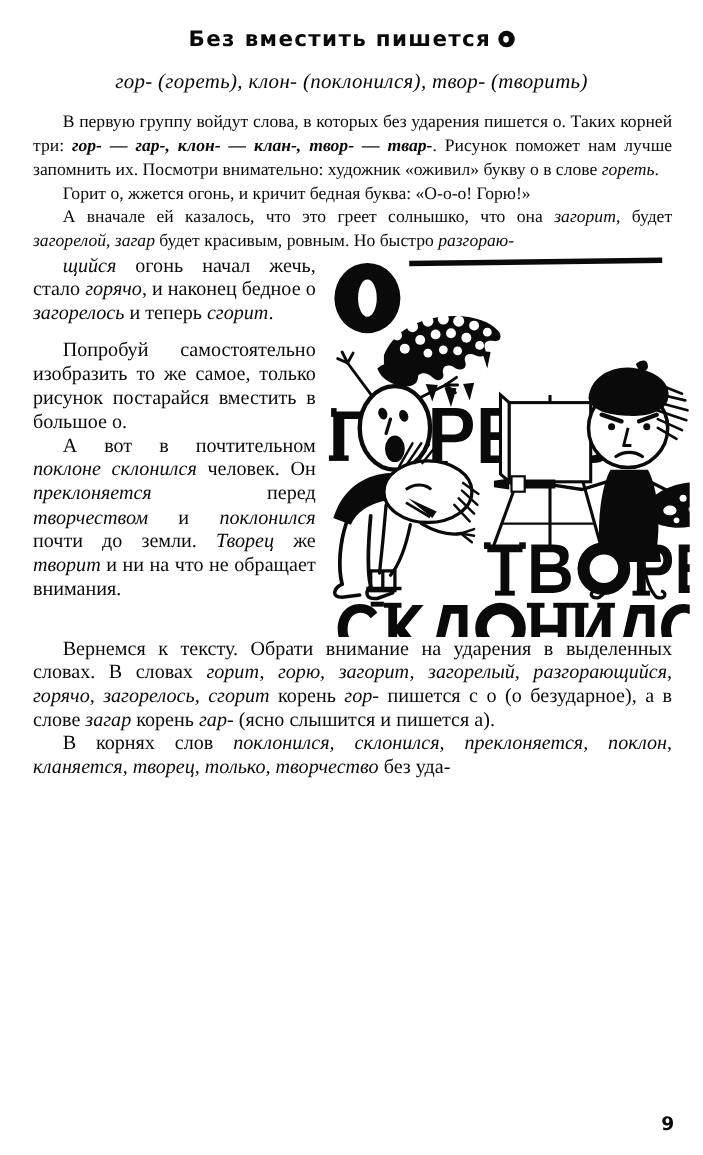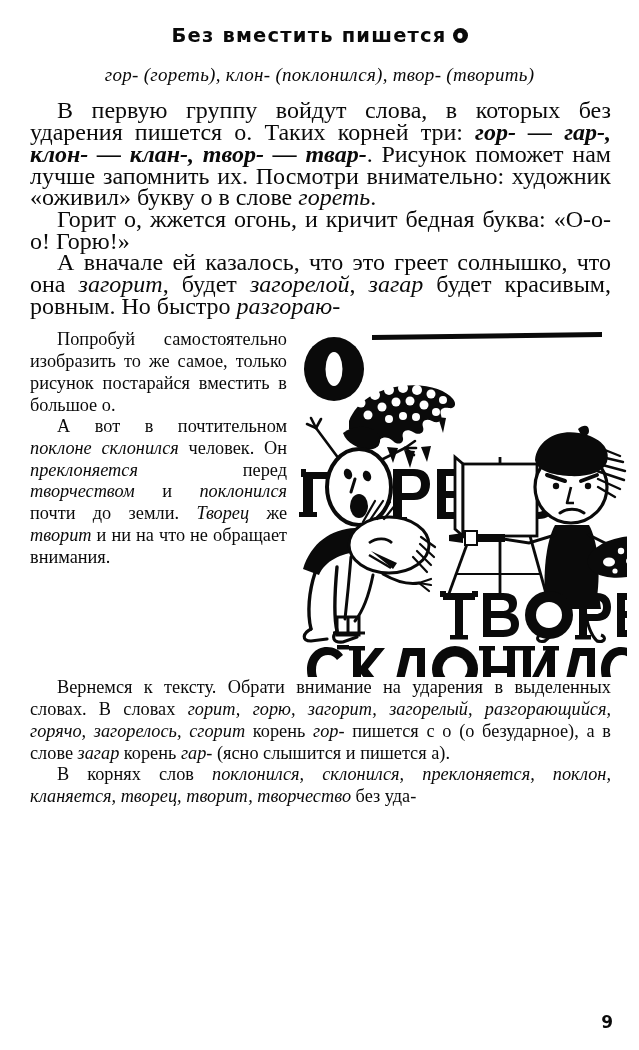--- a/index.html
+++ b/index.html
@@ -62,21 +62,21 @@
     font-style: italic;
     font-size: 19px;
     letter-spacing: 0.3px;
     margin: 18px 0 0 0;
     white-space: nowrap;
   }
 
   
   .body-text {
     margin: 14px 28px 0 30px;
-    font-size: 24px;
+    font-size: 16px;
     line-height: 21.7px;
     text-align: justify;
     text-justify: inter-word;
     hyphens: manual;
   }
   .body-text p {
     margin: 0;
     text-indent: 27px;
   }
   i, .i { font-style: italic; }
@@ -417,34 +417,37 @@
           <path d="M380 319 L360 319 C351 319 346 324 346 332 C346 339 350 343 356 344 L345 363 L355 363 L365 345 L372 345 L372 363 L380 363 Z
                    M372 326 L362 326 C357 326 354 328 354 332 C354 336 357 338 362 338 L372 338 Z"></path>
           <rect x="376" y="317" width="14" height="4.5"></rect>
           <rect x="376" y="361" width="14" height="4.5"></rect>
           <rect x="341" y="361" width="14" height="4.5"></rect>
         </g>
       </svg>
     </div>
 
     <div class="wrap-text">
+      <p class="noindent">
+        <span><span class="i">щийся</span> огонь начал жечь, стало <span class="i">горячо</span>, и наконец бедное о <span class="i">загорелось</span> и теперь <span class="i">сгорит</span>.</span>
+      </p>
       <p style="margin-top:12px">
         <span>Попробуй самостоятельно изобразить то же самое, только рисунок постарайся вместить в большое о.</span>
       </p>
       <p>
         <span>А вот в почтительном <span class="i">поклоне склонился</span> человек. Он <span class="i">преклоняется</span> перед <span class="i">творчеством</span> и <span class="i">поклонился</span> почти до земли. <span class="i">Творец</span> же <span class="i">творит</span> и ни на что не обращает внимания.</span>
       </p>
     </div>
 
     <div class="clearer"></div>
   </div>
 
   <div class="tail-text">
     <p>
       <span>Вернемся к тексту. Обрати внимание на ударения в выделенных словах. В словах <span class="i">горит, горю, загорит, загорелый, разгорающийся, горячо, загорелось, сгорит</span> корень <span class="i">гор-</span> пишется с о (о безударное), а в слове <span class="i">загар</span> корень <span class="i">гар-</span> (ясно слышится и пишется а).</span>
     </p>
     <p>
-      <span>В корнях слов <span class="i">поклонился, склонился, преклоняется, поклон, кланяется, творец, творит, творчество</span> без уда-</span>
+      <span>В корнях слов <span class="i">поклонился, склонился, преклоняется, поклон, кланяется, творец, только, творчество</span> без уда-</span>
     </p>
   </div>
 
   <div class="page-number">9</div>
 </div>
 
 </body></html>

